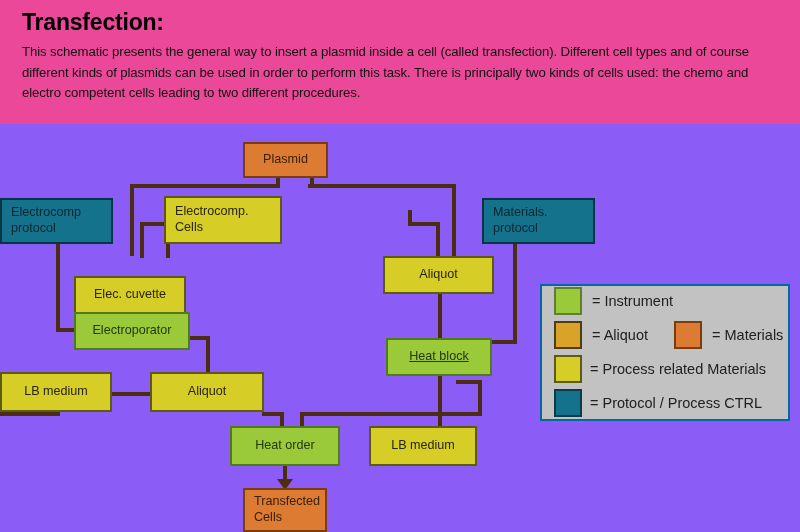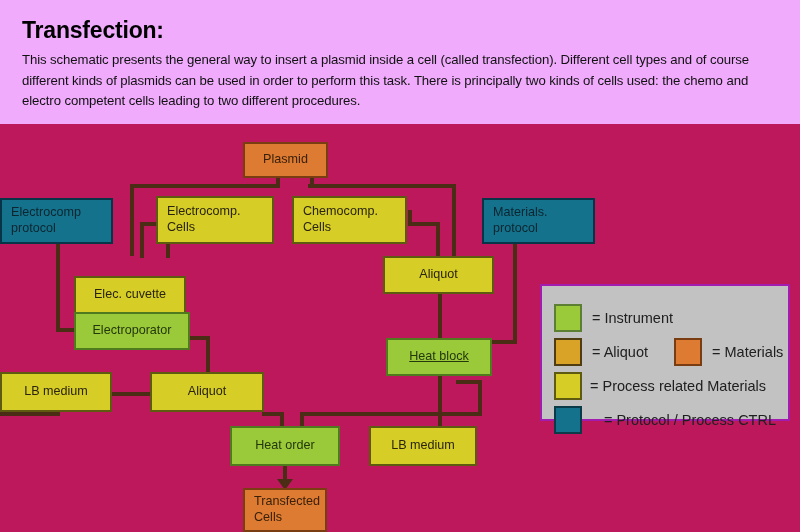--- a/index.html
+++ b/index.html
@@ -7,33 +7,33 @@
     width:800px;height:532px;
     background:#000;
     font-family:"Liberation Sans", sans-serif;
     overflow:hidden;
   }
   #page{position:relative;width:800px;height:532px;background:#000;}
 
   
   .header{
     position:absolute;left:0;top:0;width:800px;height:124px;
-    background:#f0abfc;box-sizing:border-box;padding:18px 22px 0 22px;
+    background:#ec4899;box-sizing:border-box;padding:10px 22px 0 22px;
   }
   .header-title{
     font-size:23px;font-weight:bold;color:#000;letter-spacing:-0.2px;
     margin:0 0 7px 0;line-height:1.1;
   }
   .header-body{
     font-size:13.2px;color:#111;line-height:1.55;margin:0;
     letter-spacing:-0.1px;
   }
 
   
-  .canvas{position:absolute;left:0;top:124px;width:800px;height:408px;background:#be185d;}
+  .canvas{position:absolute;left:0;top:124px;width:800px;height:408px;background:#8b5cf6;}
 
   
   .node{
     position:absolute;box-sizing:border-box;
     display:flex;align-items:center;
     border-width:2px;border-style:solid;
     font-size:12.6px;line-height:1.25;color:#2a2410;
     padding:4px 9px;
   }
   .node.center{justify-content:center;text-align:center;}
@@ -50,25 +50,25 @@
   .lnv{width:4px;}
   .arrow{
     position:absolute;width:0;height:0;
     border-left:8px solid transparent;border-right:8px solid transparent;
     border-top:11px solid #4a2d14;
   }
 
   
   .legend{
     position:absolute;box-sizing:border-box;
-    background:#c2c2c2;border:2px solid #a21caf;
-    padding:18px 12px;
+    background:#c2c2c2;border:2px solid #0369a1;
+    padding:1px 12px;
   }
   .legend-row{display:flex;align-items:center;margin-bottom:6px;}
-  .legend-row:last-child{margin-bottom:0;justify-content:space-between;}
+  .legend-row:last-child{margin-bottom:0;}
   .sw{
     width:28px;height:28px;box-sizing:border-box;
     border-width:2px;border-style:solid;flex:0 0 auto;
   }
   .sw.green{background:#9ac93a;border-color:#5d7f34;}
   .sw.gold{background:#d9a328;border-color:#4f3c10;}
   .sw.yellow{background:#d6cd26;border-color:#5e5a10;}
   .sw.teal{background:#15728c;border-color:#0b3a49;}
   .sw.orange{background:#dd7b33;border-color:#7a3d12;}
   .legend-txt{
@@ -137,27 +137,24 @@
     <div class="arrow" style="left:277px;top:355px;"></div>
 
     <div class="node t-materials center" style="left:243px;top:18px;width:85px;height:36px;">
       <span class="lbl">Plasmid</span>
     </div>
 
     <div class="node t-protocol" style="left:0px;top:74px;width:113px;height:46px;">
       <span class="lbl">Electrocomp protocol</span>
     </div>
 
-    <div class="node t-prm" style="left:156px;top:72px;width:118px;height:48px;">
+    <div class="node t-prm" style="left:164px;top:72px;width:118px;height:48px;">
       <span class="lbl">Electrocomp. Cells</span>
     </div>
 
-    <div class="node t-prm" style="left:292px;top:72px;width:115px;height:48px;">
-      <span class="lbl">Chemocomp. Cells</span>
-    </div>
 
     <div class="node t-protocol" style="left:482px;top:74px;width:113px;height:46px;">
       <span class="lbl">Materials. protocol</span>
     </div>
 
     <div class="node t-prm center" style="left:74px;top:132px;width:112px;height:38px;margin-top:20px;">
       <span class="lbl">Elec. cuvette</span>
     </div>
 
     <div class="node t-prm center" style="left:383px;top:132px;width:111px;height:38px;">

